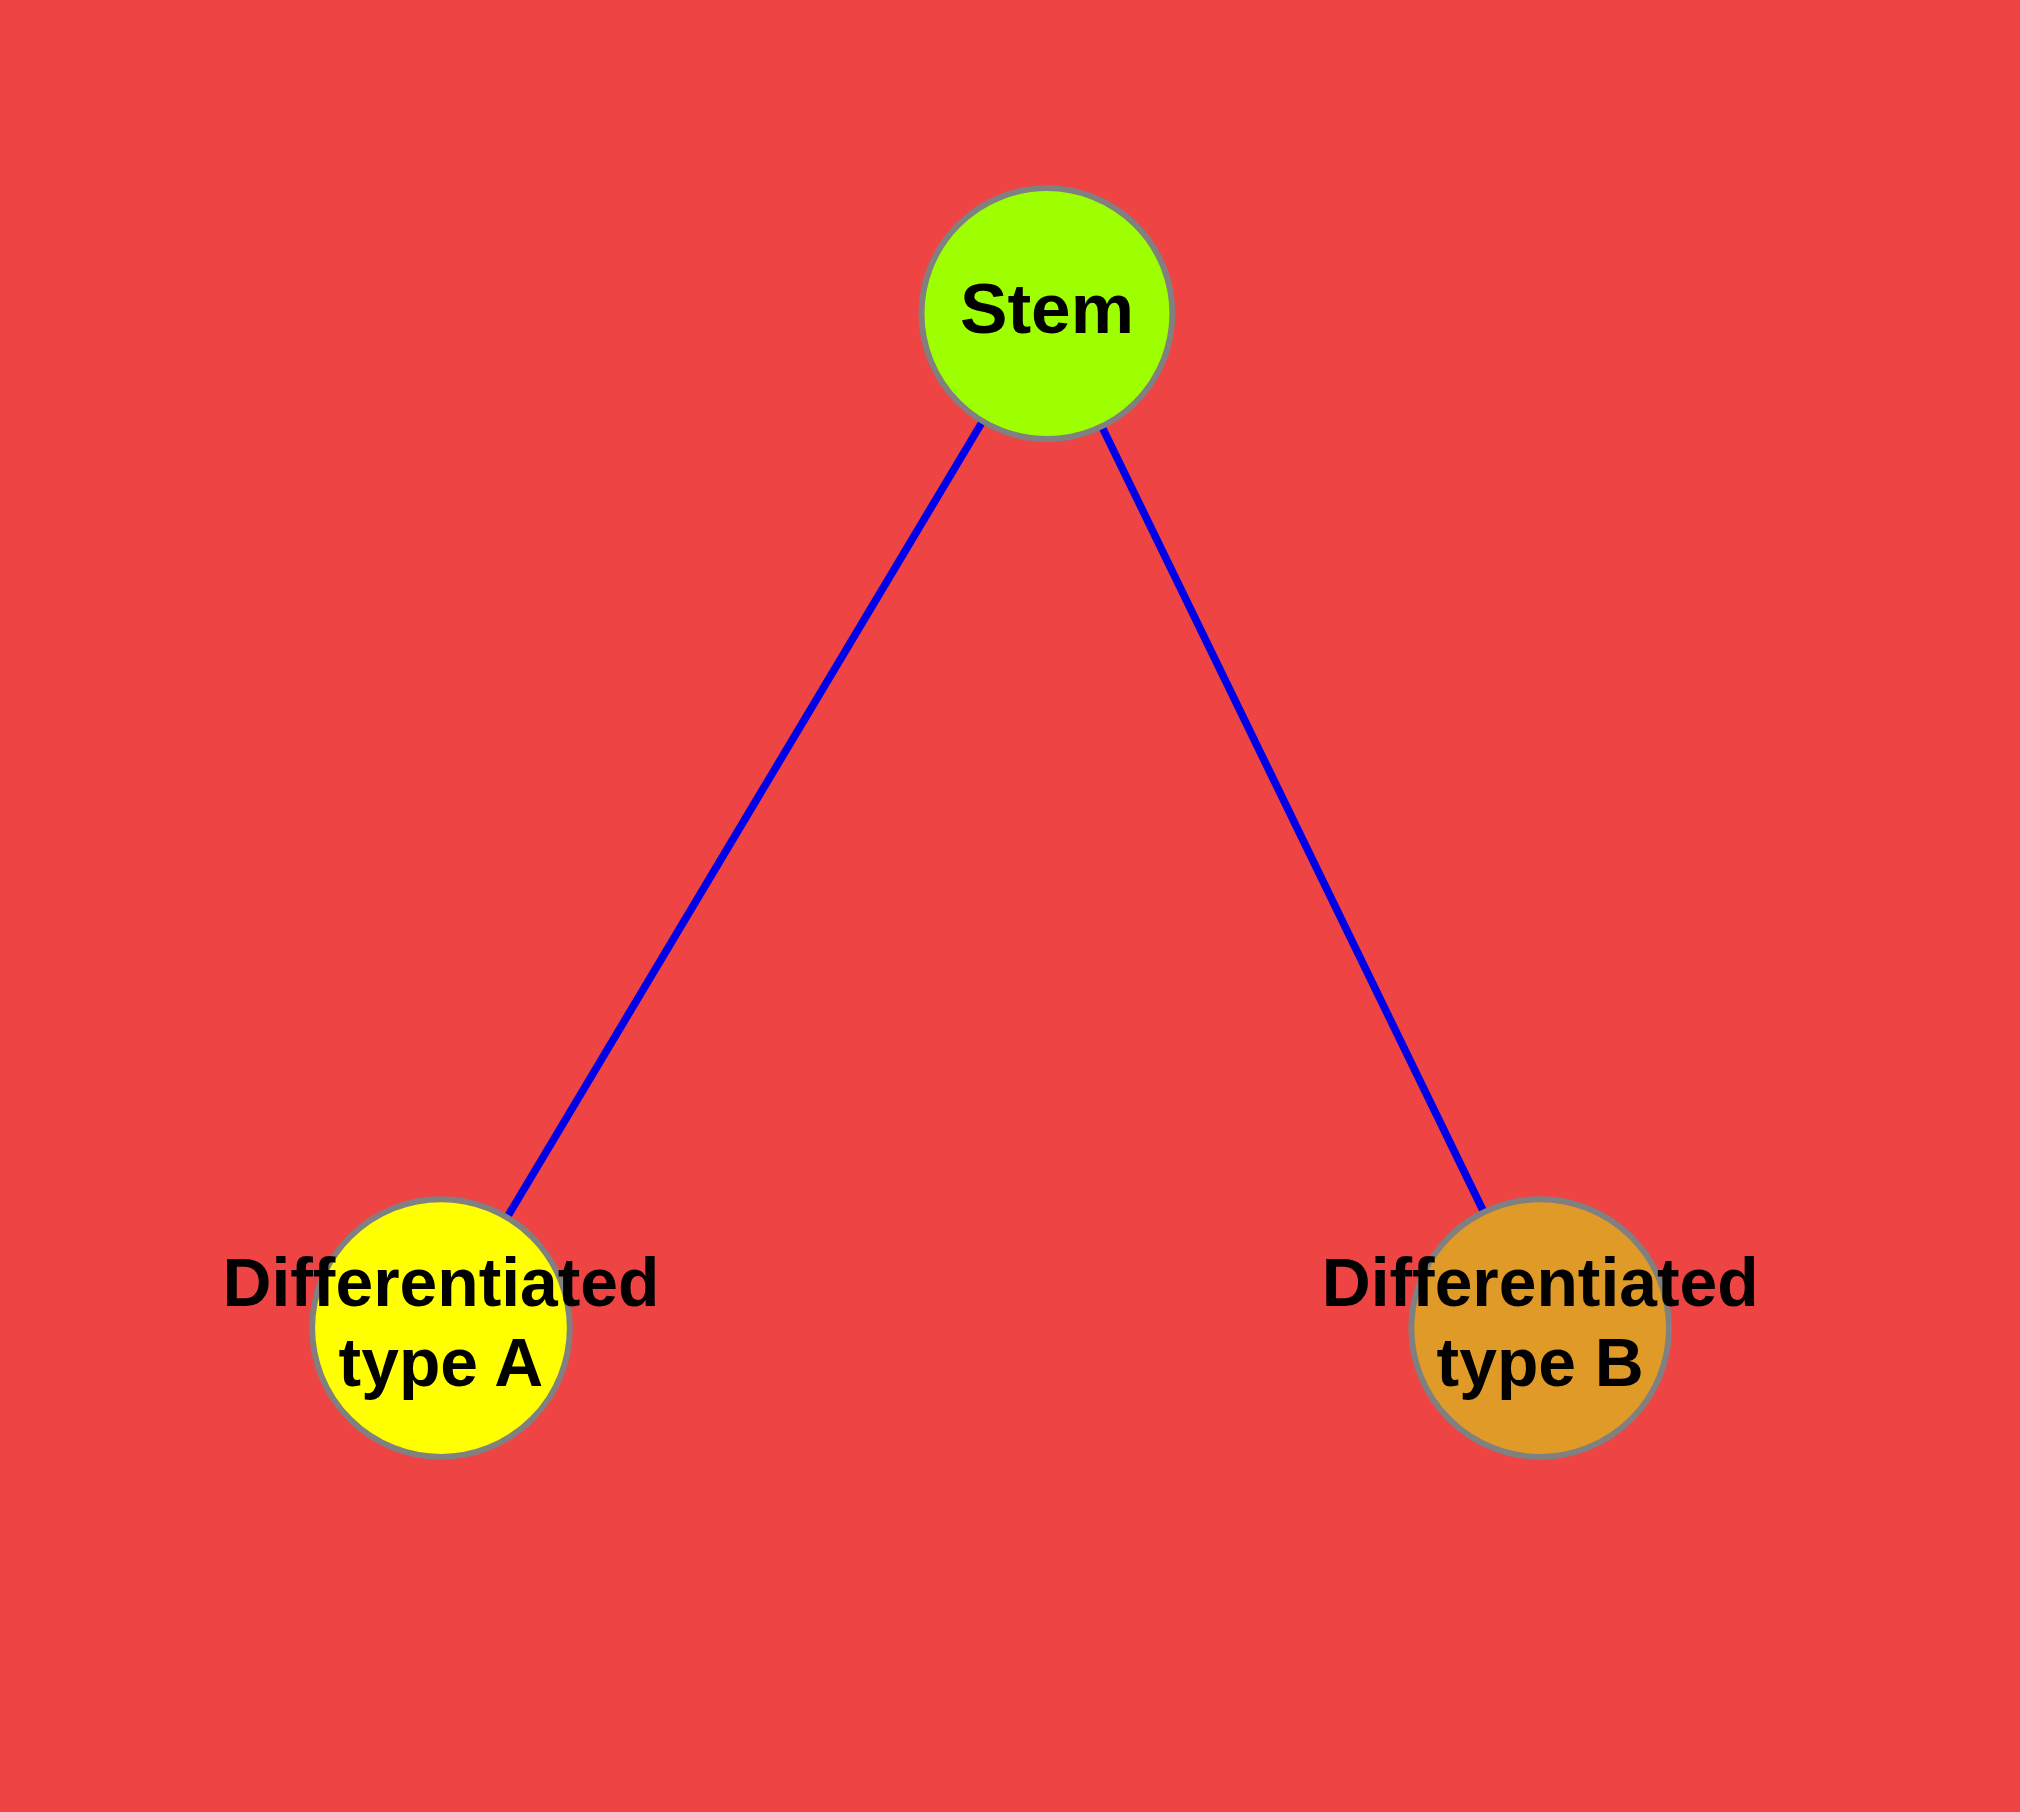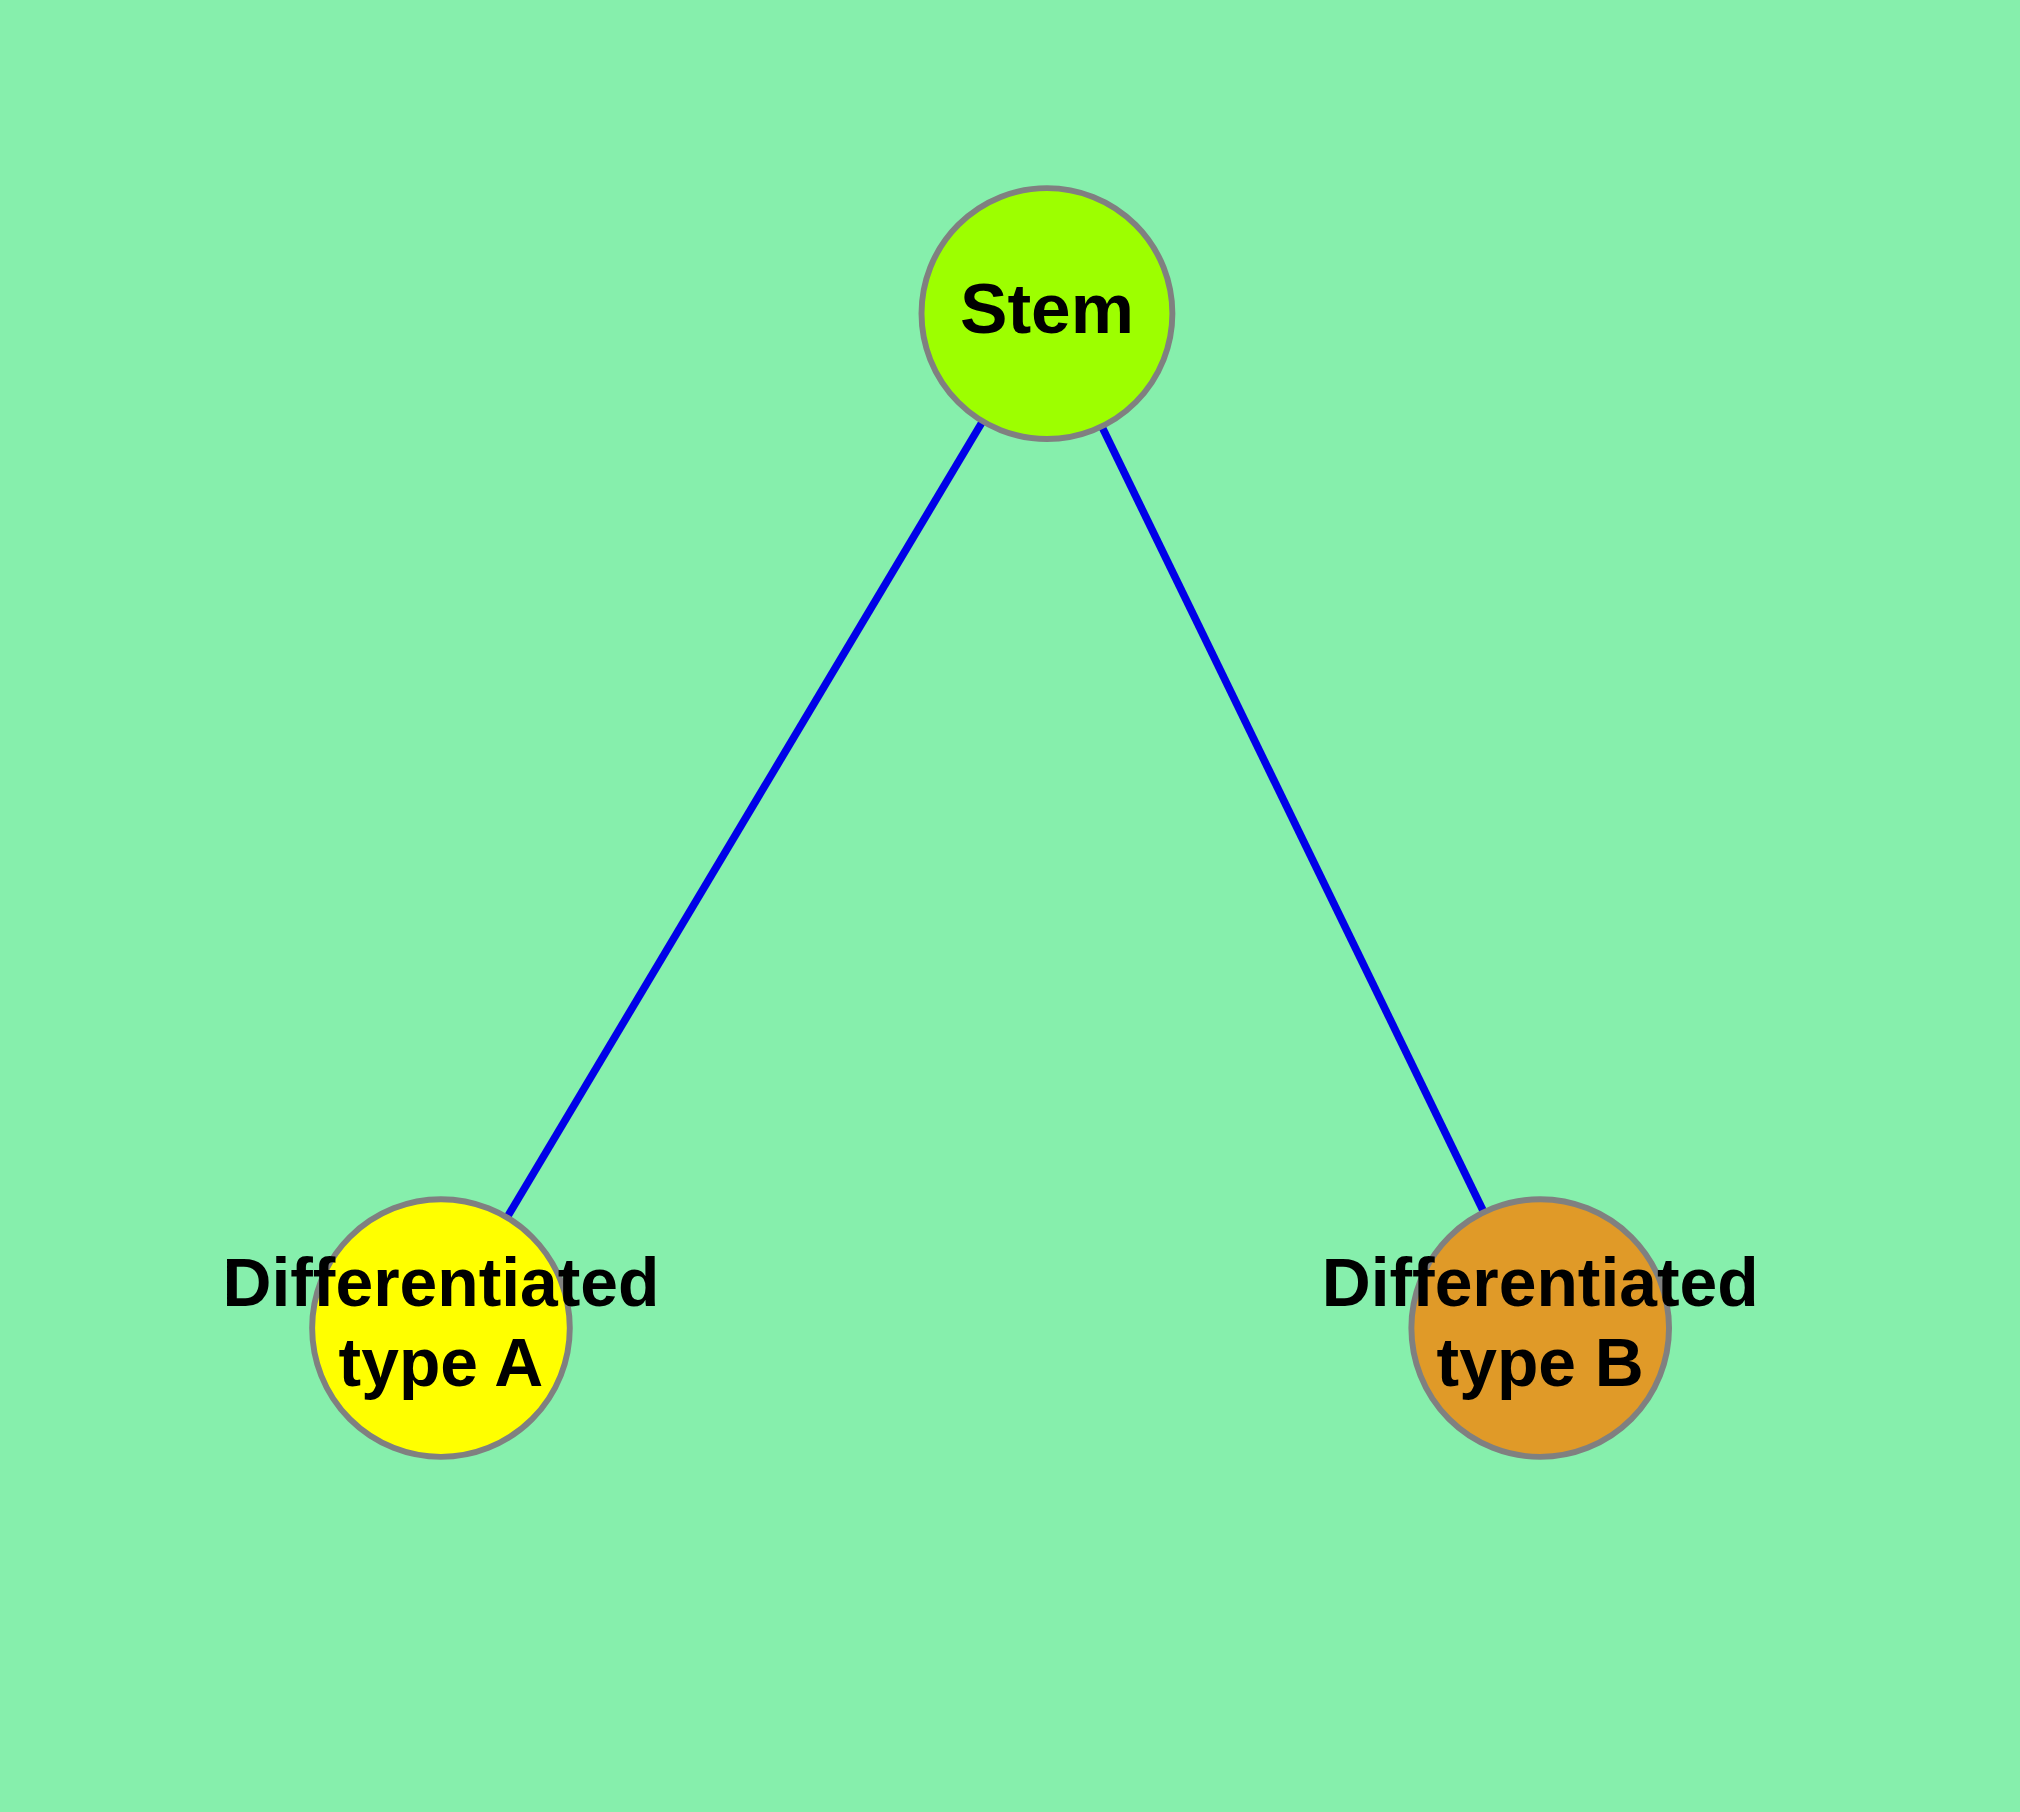--- a/index.html
+++ b/index.html
@@ -4,21 +4,21 @@
 <style>
   html, body {
     margin: 0;
     padding: 0;
     background: #ffffff;
   }
   #canvas {
     position: relative;
     width: 2021px;
     height: 1812px;
-    background: #86efac;
+    background: #ef4444;
     overflow: hidden;
     font-family: "Liberation Sans", sans-serif;
   }
   #graph-svg {
     position: absolute;
     top: 0;
     left: 0;
     width: 2021px;
     height: 1812px;
     display: block;

